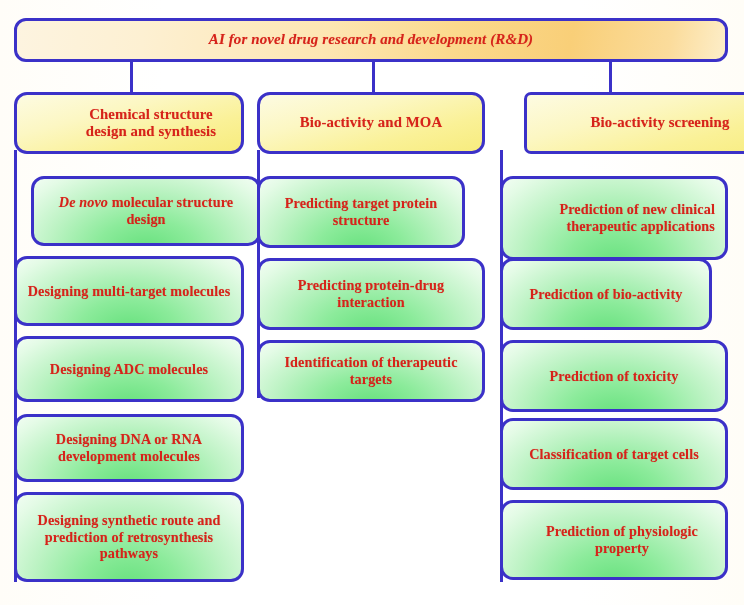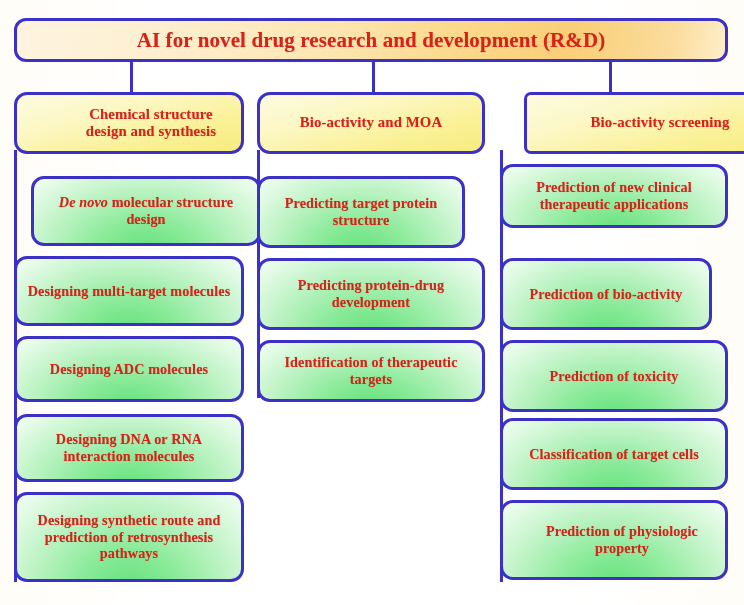--- a/index.html
+++ b/index.html
@@ -65,21 +65,22 @@
     height: 44px;
     border-radius: 12px;
     background: linear-gradient(100deg,
        #fdf4e0 0%,
        #fdf0d2 18%,
        #fde6b2 44%,
        #fbd98c 62%,
        #f9cf78 78%,
        #fbdc9c 92%,
        #fdeec9 100%);
-    font-size: 21px;
+    font-size: 15px;
+    font-style: italic;
   }
 
   
   .header-box {
     height: 62px;
     background: linear-gradient(165deg,
        #fdfbe2 0%,
        #fcf7c3 35%,
        #faf197 70%,
        #f7ec7e 100%);
@@ -124,52 +125,52 @@
 
   <div class="box leaf-box" style="left:14px; top:256px; width:230px; height:70px;">
     <span class="txt">Designing multi-target molecules</span>
   </div>
 
   <div class="box leaf-box" style="left:14px; top:336px; width:230px; height:66px;">
     <span class="txt">Designing ADC molecules</span>
   </div>
 
   <div class="box leaf-box" style="left:14px; top:414px; width:230px; height:68px;">
-    <span class="txt">Designing DNA or RNA interaction molecules</span>
+    <span class="txt">Designing DNA or RNA development molecules</span>
   </div>
 
   <div class="box leaf-box" style="left:14px; top:492px; width:230px; height:90px;">
     <span class="txt">Designing synthetic route and prediction of retrosynthesis pathways</span>
   </div>
 
   <div class="spine" style="left:257px; top:150px; height:248px;"></div>
 
   <div class="box header-box" style="left:257px; top:92px; width:228px;">
     <span class="txt">Bio-activity and MOA</span>
   </div>
 
   <div class="box leaf-box" style="left:257px; top:176px; width:208px; height:72px;">
     <span class="txt">Predicting target protein structure</span>
   </div>
 
   <div class="box leaf-box" style="left:257px; top:258px; width:228px; height:72px;">
-    <span class="txt">Predicting protein-drug development</span>
+    <span class="txt">Predicting protein-drug interaction</span>
   </div>
 
   <div class="box leaf-box" style="left:257px; top:340px; width:228px; height:62px;">
     <span class="txt">Identification of therapeutic targets</span>
   </div>
 
   <div class="spine" style="left:500px; top:150px; height:432px;"></div>
 
   <div class="box header-box" style="left:524px; top:92px; width:272px;border-radius:7px;">
     <span class="txt">Bio-activity screening</span>
   </div>
 
-  <div class="box leaf-box" style="left:500px; top:164px; width:228px; height:64px;">
+  <div class="box leaf-box" style="left:500px; top:176px; width:228px; height:84px;text-align:right;">
     <span class="txt">Prediction of new clinical therapeutic applications</span>
   </div>
 
   <div class="box leaf-box" style="left:500px; top:258px; width:212px; height:72px;">
     <span class="txt">Prediction of bio-activity</span>
   </div>
 
   <div class="box leaf-box" style="left:500px; top:340px; width:228px; height:72px;">
     <span class="txt">Prediction of toxicity</span>
   </div>

